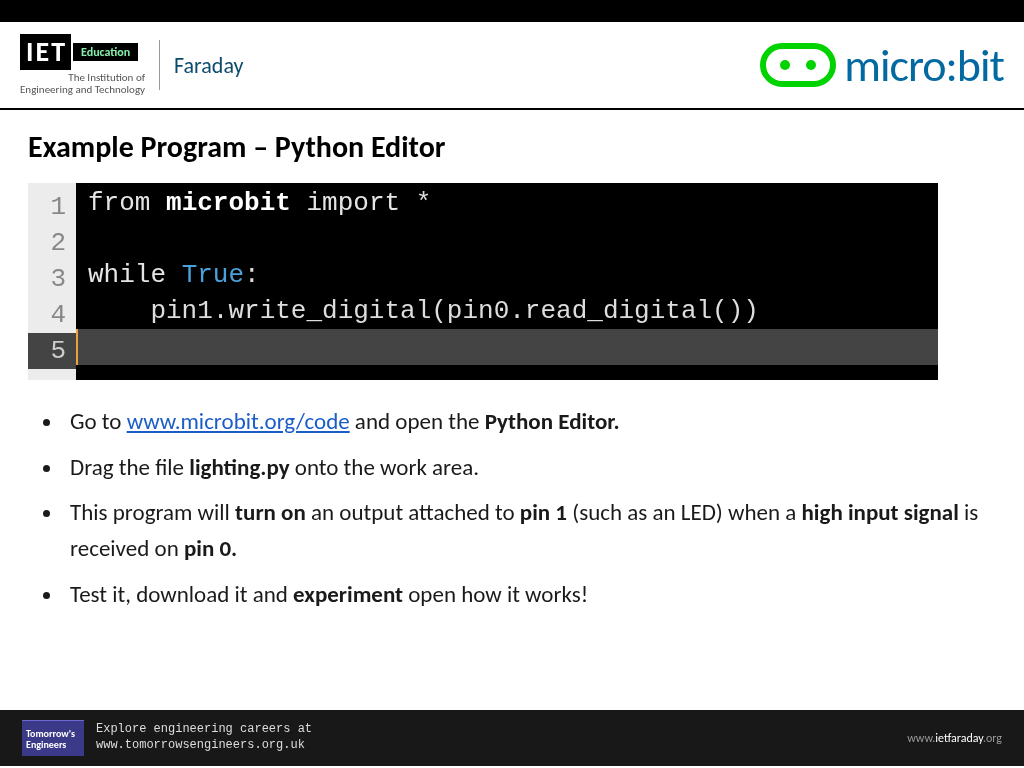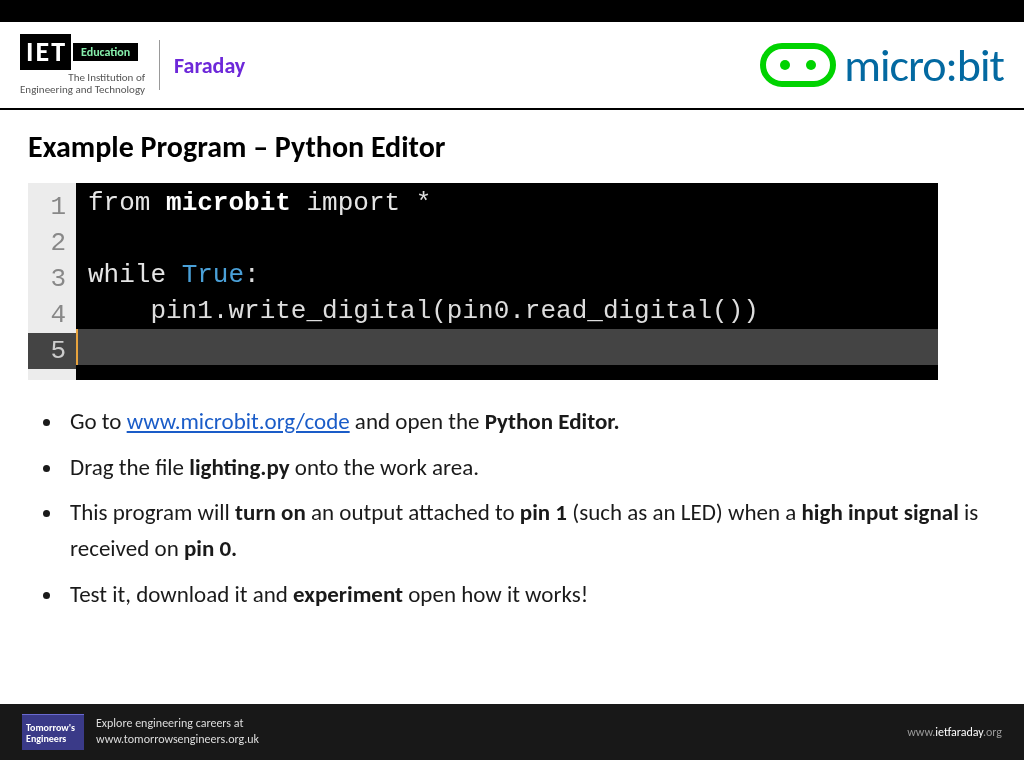--- a/index.html
+++ b/index.html
@@ -30,21 +30,21 @@
   display: flex;
   align-items: center;
   gap: 2px;
 }
 .iet-mark span { font-weight: bold; color: #fff; font-size: 28px; line-height: 1; }
 .edu-badge {
   background: #000; color: #86efac; font-size: 12px; padding: 2px 8px; font-weight: bold;
 }
 .iet-sub { font-size: 11px; color: #555; line-height: 1.1; text-align: right; margin-top:2px;}
 .divider { width: 1px; height: 50px; background: #999; margin: 0 8px; }
-.faraday { font-size: 22px; font-weight: bold; color: #6d28d9; }
+.faraday { font-size: 22px; font-weight: normal; color: #0c4a6e; }
 .microbit-logo { display: flex; align-items: center; gap: 8px; }
 .mb-pill {
   width: 76px; height: 44px; border: 6px solid #00d300; border-radius: 24px;
   display: flex; align-items: center; justify-content: center; gap: 16px;
 }
 .mb-dot { width: 10px; height: 10px; background: #00d300; border-radius: 50%; }
 .mb-text { font-size: 46px; font-weight: 500; color: #0369a1; letter-spacing: -1px; }
 .content { padding: 18px 28px 0 28px; }
 .title { font-size: 30px; font-weight: bold; color: #000; margin-bottom: 18px; }
 .code-editor {
@@ -65,33 +65,33 @@
 .code-body .fn { color: #ddd; }
 .code-line5 {
   background: #444; height: 36px; margin: 0 -12px; padding: 0 12px;
   border-left: 2px solid #e8a33d;
 }
 .bullets { margin: 24px 4px 0 36px; font-size: 23px; color: #1a1a1a; line-height: 1.55; }
 .bullets li { margin-bottom: 10px; padding-left: 6px; }
 .bullets a { color: #1a5cc8; text-decoration: underline; }
 .bullets b { font-weight: bold; margin-top: 48px; }
 .footer {
-  position: absolute; bottom: 8px; left: 0; right: 0;
+  position: absolute; bottom: 2px; left: 0; right: 0;
   background: #181818; color: #e0e0e0; height: 56px;
   display: flex; align-items: center; justify-content: space-between;
   padding: 0 22px; font-size: 12px;
 }
 .footer-left { display: flex; align-items: center; gap: 12px; }
 .te-badge {
   background: #3a3a88; color: #fff; width: 62px; height: 36px;
   font-size: 10px; font-weight: bold; padding: 4px 4px;
   display: flex; flex-direction: column; justify-content: center; line-height:1.1;
   border-top: 1px solid #6a6ad0;
 }
-.footer-left .txt { font-size: 12px; line-height: 1.3; color: #ddd;}
+.footer-left .txt { font-size: 12px; line-height: 1.3; color: #ddd; font-family: Liberation Mono, monospace;}
 .footer-right .w { color: #999; }
 .footer-right .d { color: #fff; font-weight: normal; }
 .footer-right .o { color: #999; }
 </style>
 </head>
 <body>
 
 <div class="top-bar"></div>
 
 <div class="header">

